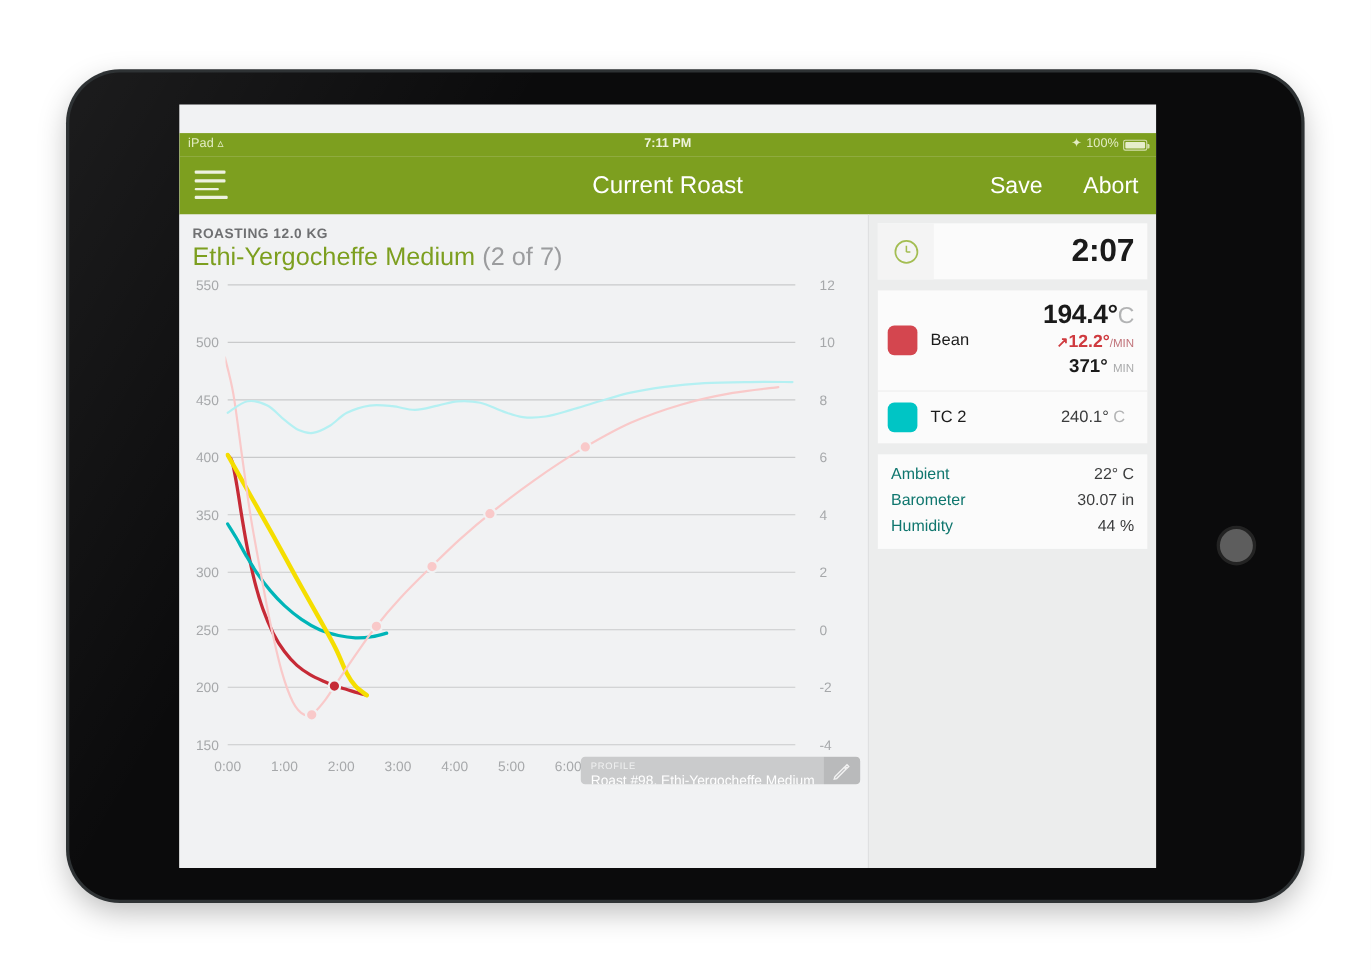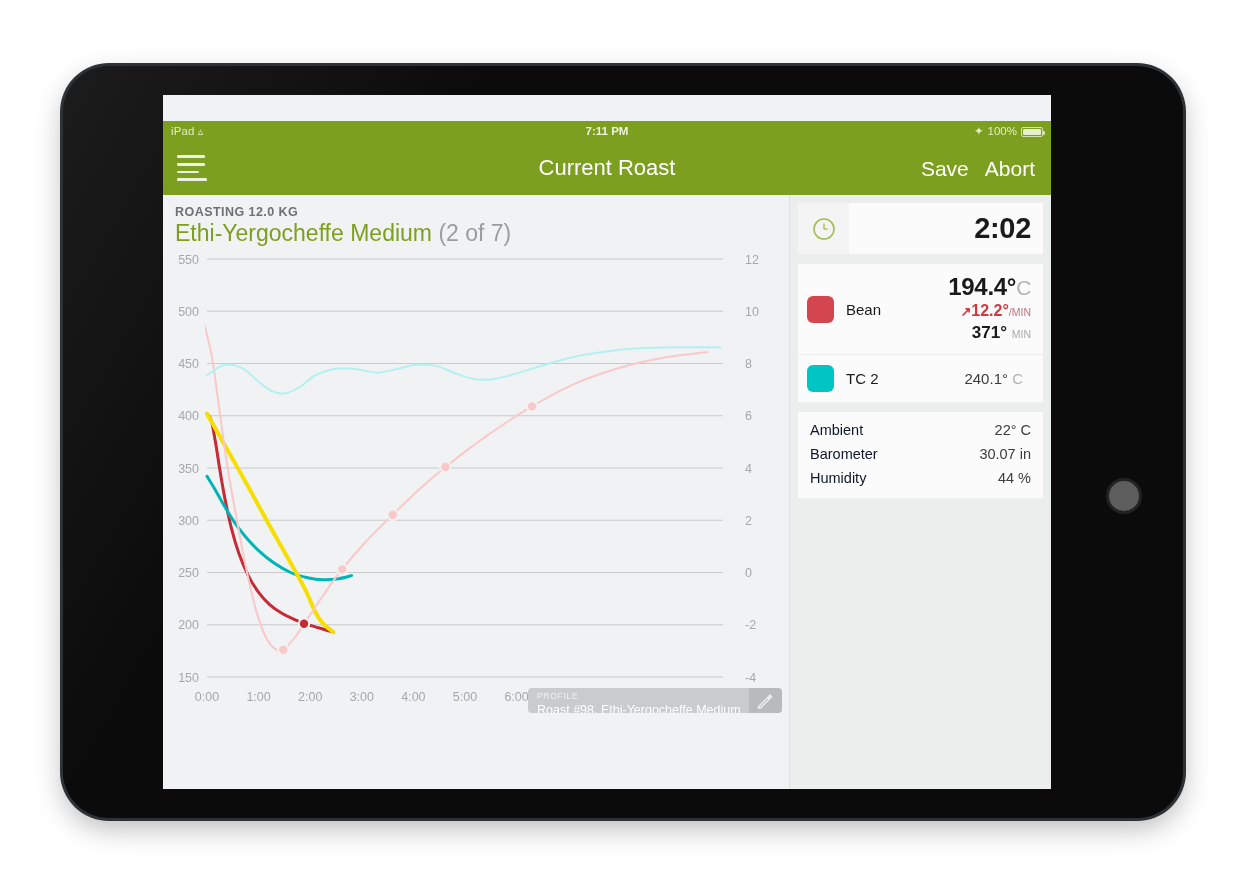--- a/index.html
+++ b/index.html
@@ -87,21 +87,21 @@
   #hamburger-button i:nth-child(1){ width: 28px; }
   #hamburger-button i:nth-child(2){ width: 28px; }
   #hamburger-button i:nth-child(3){ width: 22px; }
   #hamburger-button i:nth-child(4){ width: 30px; }
   #nav-title {
     position:absolute; left:0; right:0; top: 13px;
     text-align: center; font-size: 22px; color:#ffffff; font-weight:400;
   }
   #nav-actions {
     position:absolute; right: 16px; top: 15px;
-    display:flex; gap: 16px; font-size: 21px; align-items: flex-end;
+    display:flex; gap: 37px; font-size: 21px; align-items: flex-end;
   }
   #nav-actions span { color:#ffffff; cursor:pointer; }
 
   
   #content { position:relative; height: 620px; display:flex; }
   #left-pane { position:relative; width: 626px; background:#f1f2f3; }
   #right-pane { position:relative; width: 262px; background:#eceded; border-left:1px solid #dfe0e1;}
 
   
   #roast-heading { padding: 10px 0 0 12px; }
@@ -158,21 +158,21 @@
 
   #tc2-row {
     display:flex; align-items:center; padding: 10px 20px 10px 9px;
     border-top:1px solid #ededed;
   }
   #tc2-value { margin-left:auto; font-size: 15px; color:#3b3c3d;}
   #tc2-value .unit { color:#b2b3b4; }
 
   #env-card { margin-top: 10px; padding: 6px 12px 8px 12px; }
   .env-row { display:flex; padding: 4px 0; font-size:14.5px; }
-  .env-name { color:#0f172a;text-align:center; }
+  .env-name { color:#0f766e;text-align:center; }
   .env-value { margin-left:auto; color:#3b3c3d; }
 </style>
 </head>
 <body>
 
 <div id="device-frame">
   <div id="device-bezel-gloss"></div>
   <div id="home-button"></div>
 
   <div id="screen">
@@ -306,21 +306,21 @@
       <div id="right-pane">
 
         <div class="card" id="timer-card">
           <div id="timer-icon-cell">
             <svg width="26" height="26" viewBox="0 0 26 26">
               <circle cx="13" cy="13" r="10" fill="none" stroke="#a3bd52" stroke-width="1.6"></circle>
               <line x1="13" y1="13" x2="13" y2="7.5" stroke="#a3bd52" stroke-width="1.4"></line>
               <line x1="13" y1="13" x2="16.6" y2="13" stroke="#a3bd52" stroke-width="1.4"></line>
             </svg>
           </div>
-          <div id="timer-value">2:02</div>
+          <div id="timer-value">2:07</div>
         </div>
 
         <div class="card" id="probe-card">
 
           <div id="bean-row">
             <div class="swatch" id="bean-swatch" style="background: rgb(212, 70, 79);"></div>
             <div class="probe-name">Bean</div>
             <div id="bean-readouts">
               <div id="bean-temp">
                 <span>194.4°</span><span class="unit">C</span>

